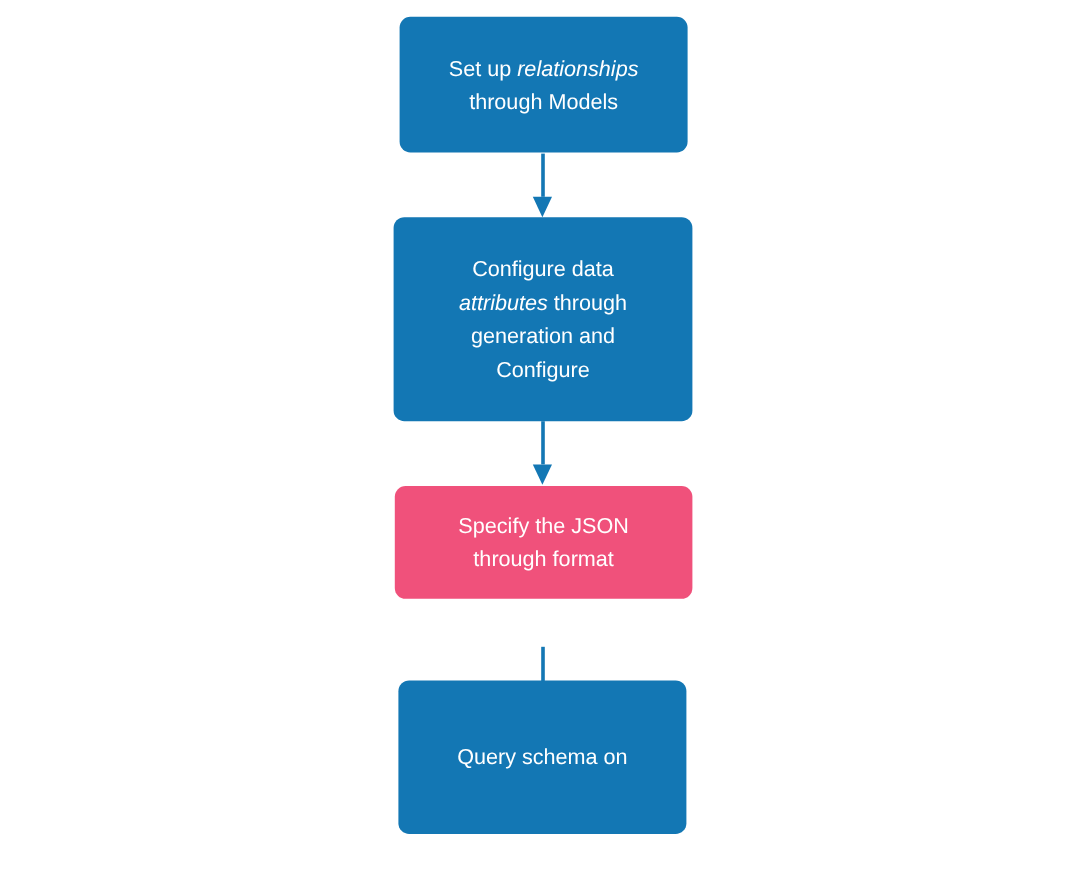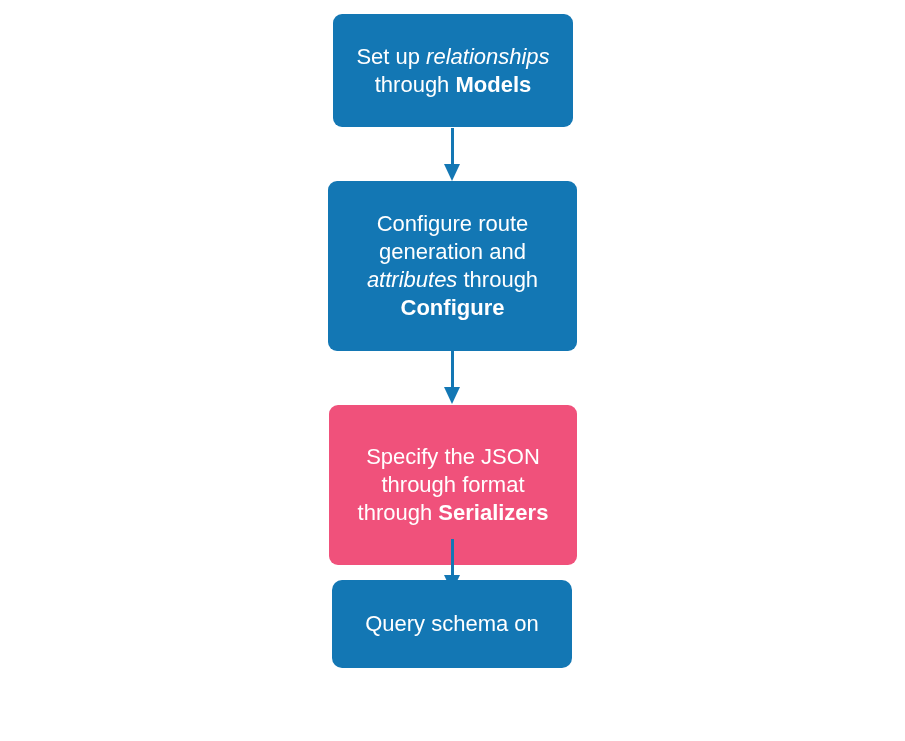--- a/index.html
+++ b/index.html
@@ -23,33 +23,33 @@
   }
   .node {
     position: absolute;
     border-radius: 9px;
     color: var(--text_on_node);
     display: flex;
     flex-direction: column;
     justify-content: center;
     align-items: center;
     text-align: center;
-    font-size: 22px;
+    font-size: 18px;
     line-height: 28px;
   }
   .node[data-color="blue"] { background: var(--node_blue); }
   .node[data-color="pink"] { background: var(--node_pink); }
   .node .line { white-space: pre; }
   .node em { font-style: italic; }
-  .node strong { font-weight: 700; }
+  .node strong { font-weight: 400; }
 
   .pos1 { left: 333px; top: 14px;  width: 240px; height: 113px; }
   .pos2 { left: 328px; top: 181px; width: 249px; height: 170px; }
-  .pos3 { left: 329px; top: 405px; width: 248px; height: 160px; }
-  .pos4 { left: 332px; top: 580px; width: 240px; height: 88px; border-radius: 10px; }
+  .pos3 { left: 329px; top: 405px; width: 248px; height: 94px; }
+  .pos4 { left: 332px; top: 567px; width: 240px; height: 128px; }
 
   .arrow {
     position: absolute;
     width: 16px;
     display: flex;
     flex-direction: column;
     align-items: center;
   }
   .arrow-shaft {
     width: 3px;
@@ -76,35 +76,34 @@
     <div class="line"><span>Set up </span><em>relationships</em></div>
     <div class="line"><span>through </span><strong>Models</strong></div>
   </div>
 
   <div class="arrow arr1">
     <div class="arrow-shaft"></div>
     <div class="arrow-head"></div>
   </div>
 
   <div class="node pos2" data-color="blue">
-    <div class="line"><span>Configure route</span></div>
+    <div class="line"><span>Configure data</span></div>
+    <div class="line"><em>attributes</em><span> through</span></div>
     <div class="line"><span>generation and</span></div>
-    <div class="line"><em>attributes</em><span> through</span></div>
     <div class="line"><strong>Configure</strong></div>
   </div>
 
   <div class="arrow arr2">
     <div class="arrow-shaft"></div>
     <div class="arrow-head"></div>
   </div>
 
   <div class="node pos3" data-color="pink">
     <div class="line"><span>Specify the JSON</span></div>
     <div class="line"><span>through format</span></div>
-    <div class="line"><span>through </span><strong>Serializers</strong></div>
   </div>
 
   <div class="arrow arr3">
     <div class="arrow-shaft"></div>
     <div class="arrow-head"></div>
   </div>
 
   <div class="node pos4" data-color="blue">
     <div class="line"><span>Query schema on</span></div>
   </div>

